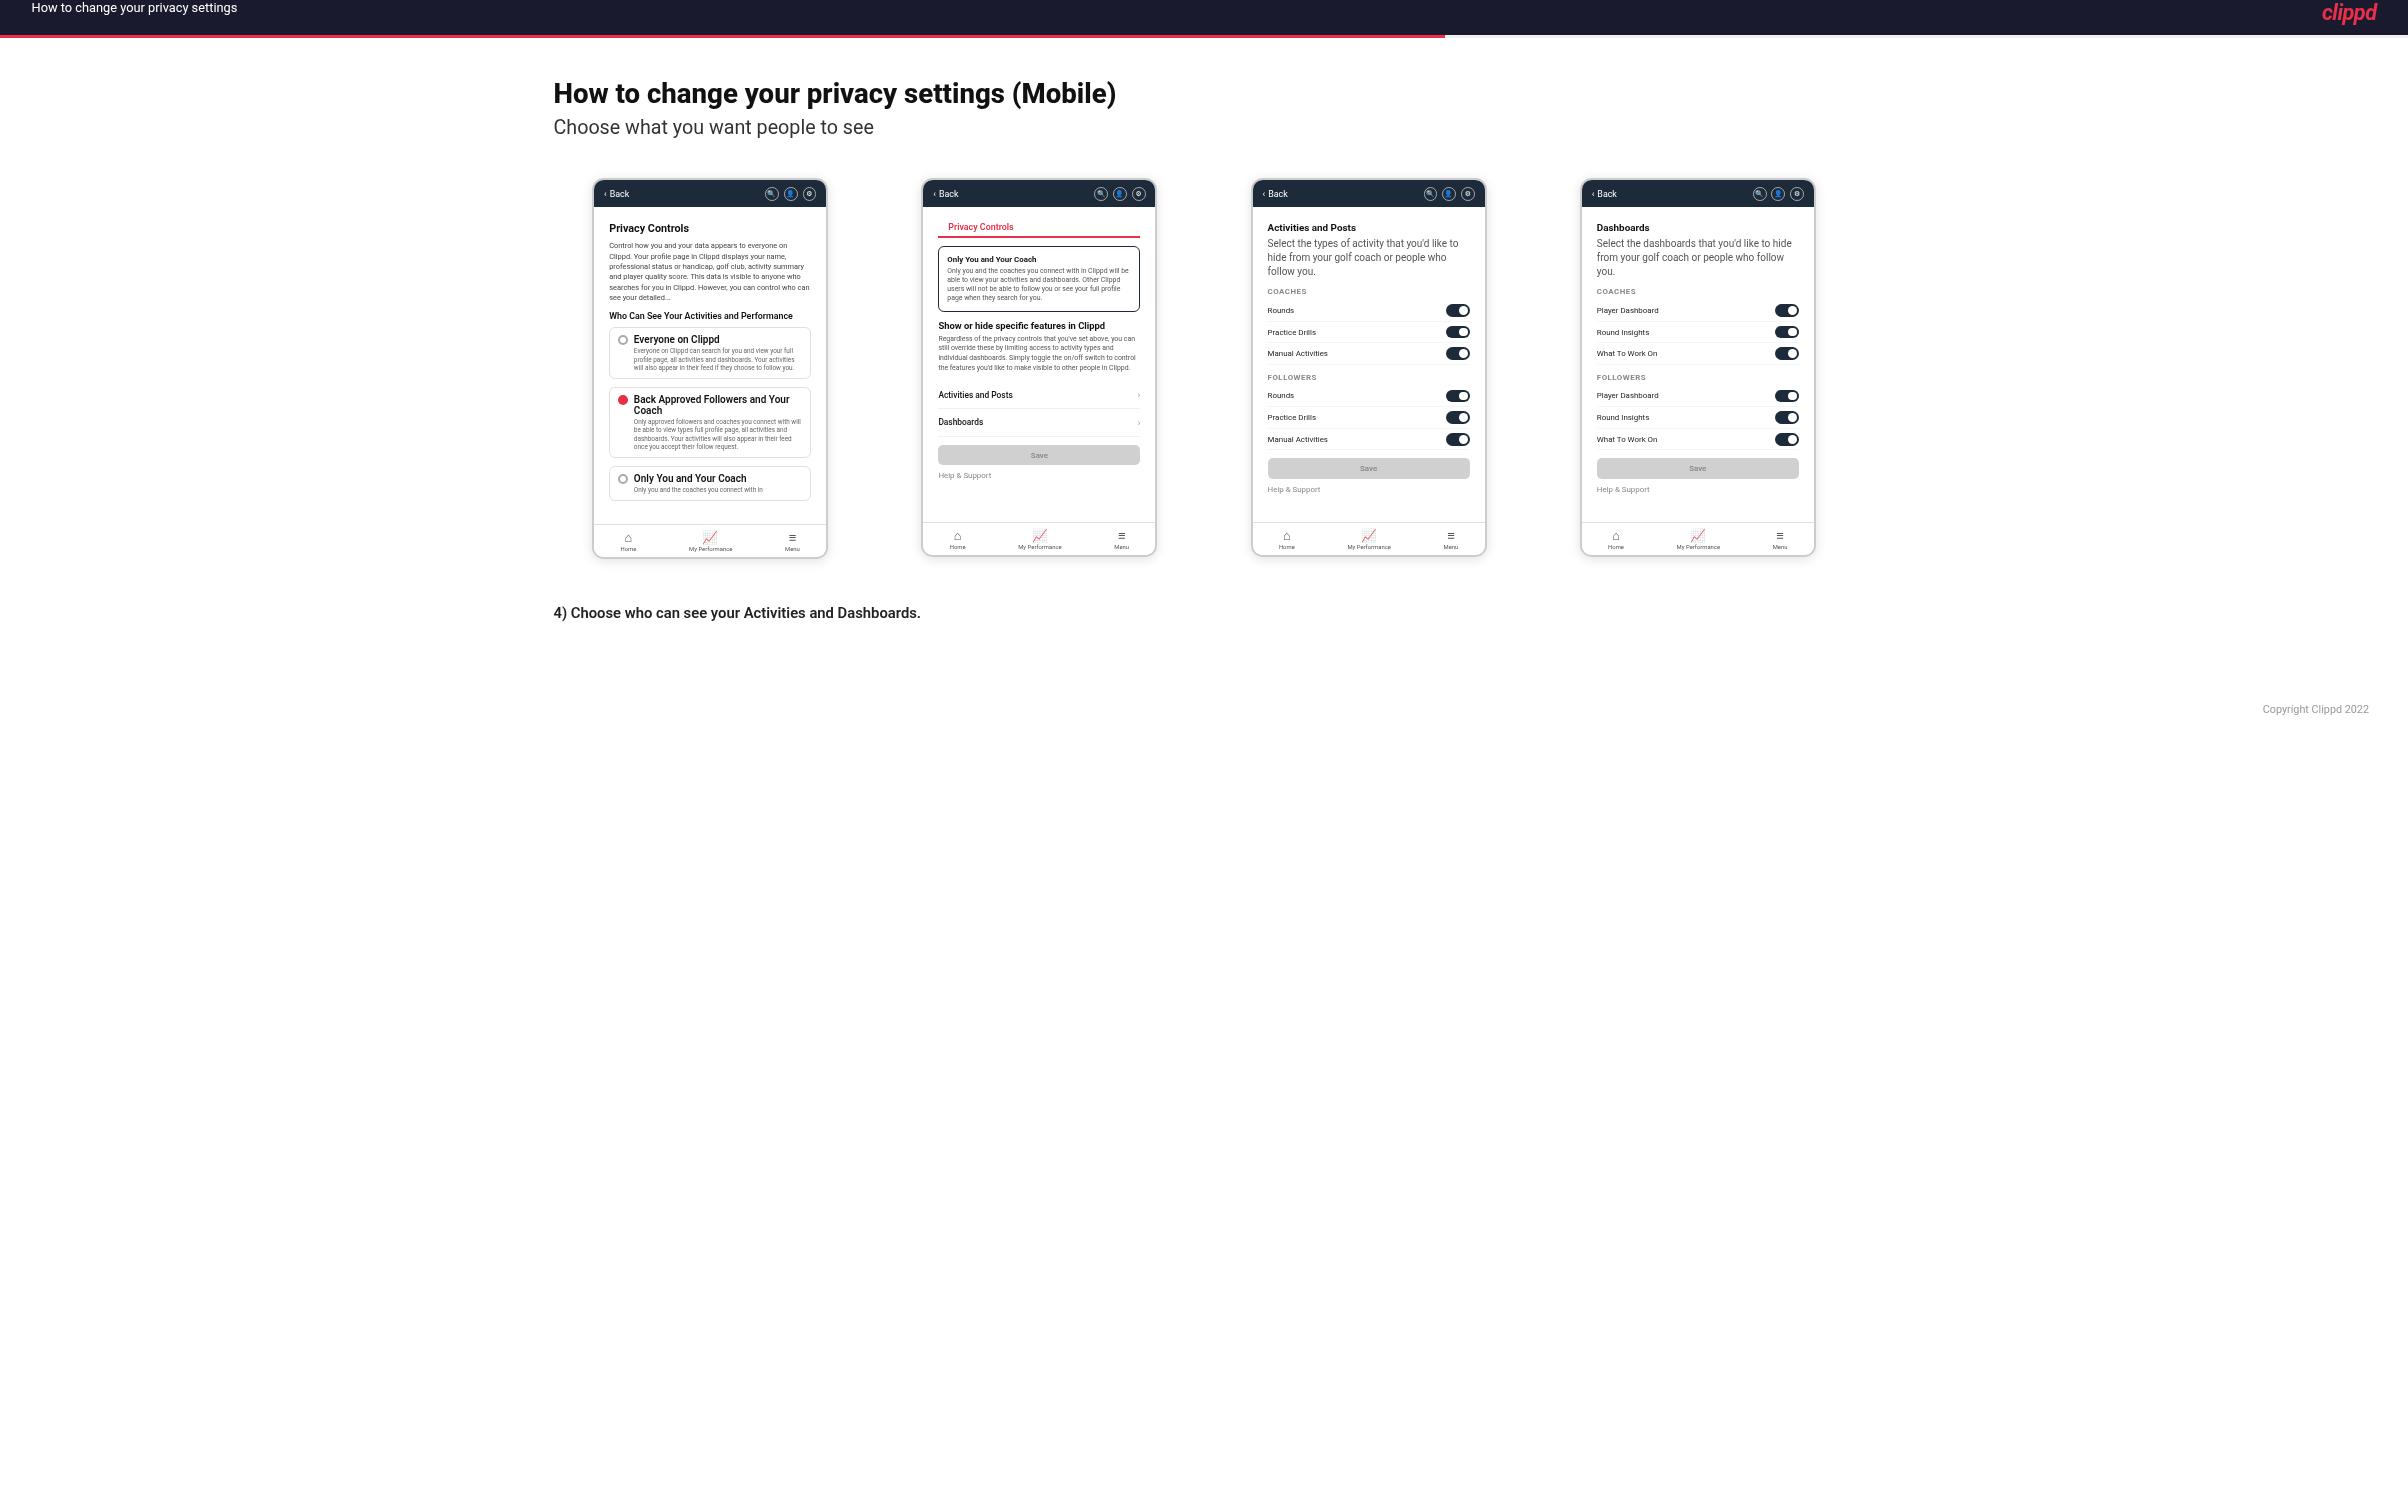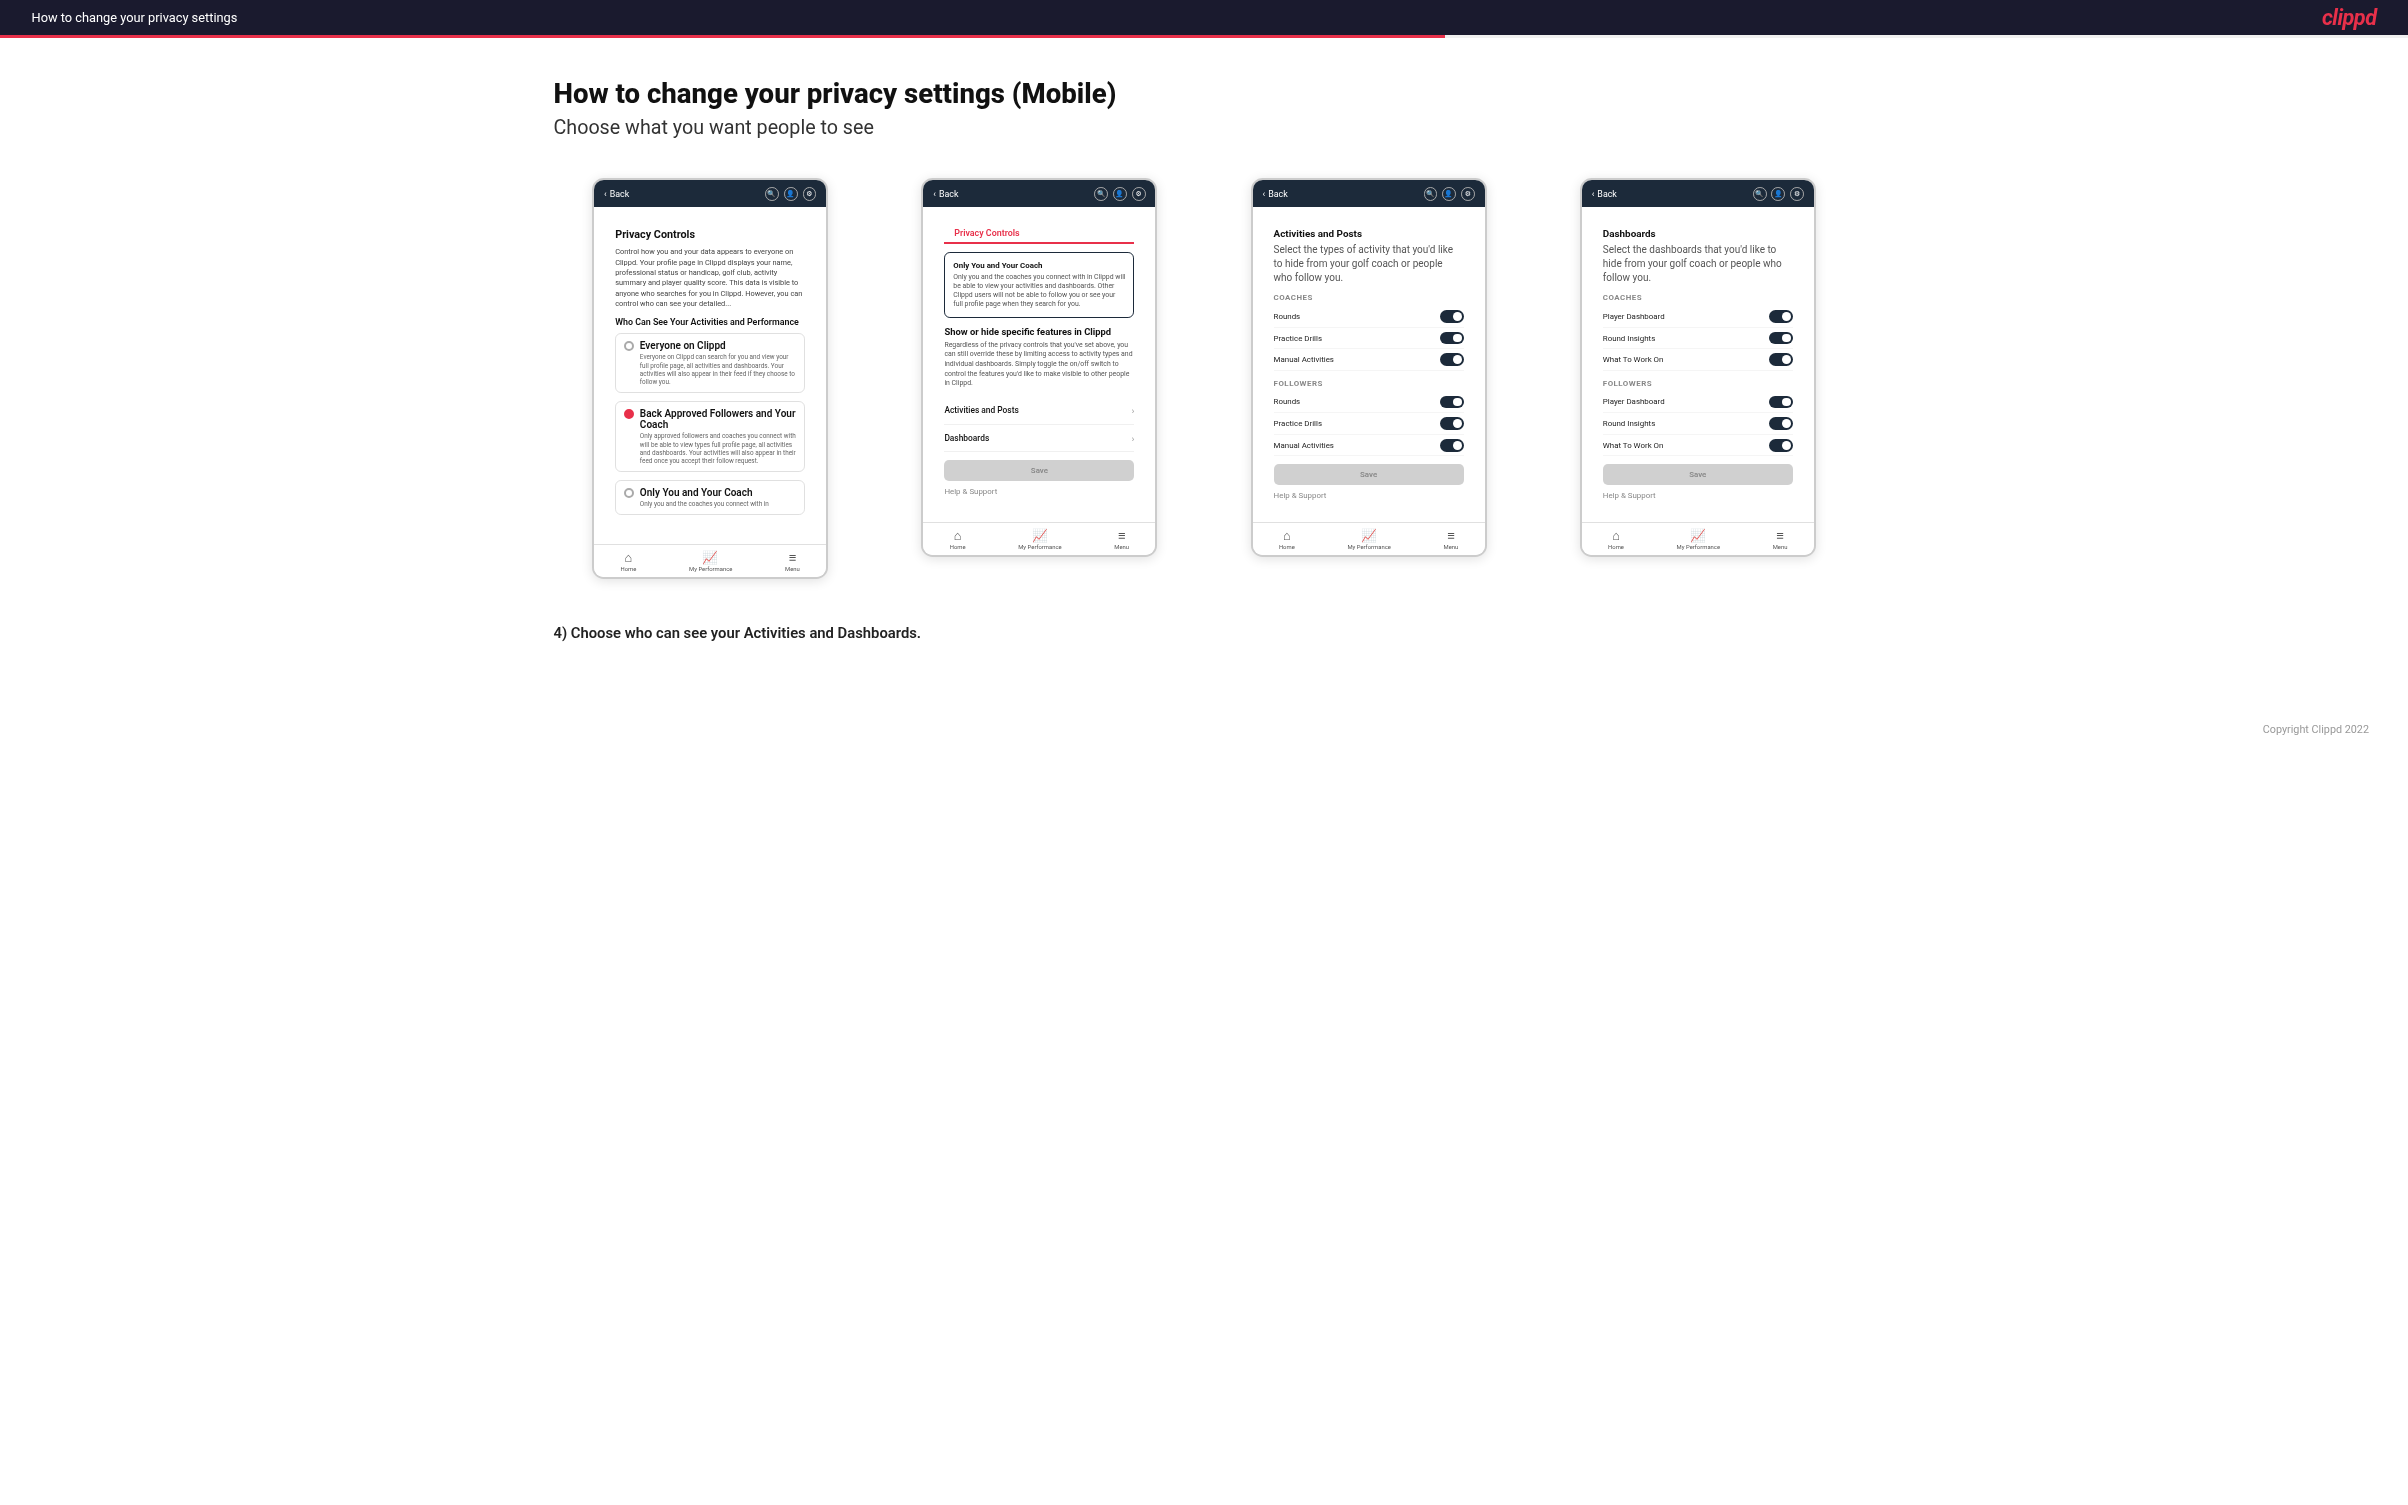--- a/index.html
+++ b/index.html
@@ -10,21 +10,21 @@
     }
 
     
     .top-bar {
       background: #1a1a2e;
       height: 35px;
       width: 100%;
     }
     .top-bar-inner {
       display: flex;
-      align-items: center;
+      align-items: flex-start;
       justify-content: space-between;
       height: 100%;
       padding: 0 31.5px;
     }
     .top-bar-title {
       color: #fff;
       font-size: 12.8px;
       font-weight: 400;
     }
     .clippd-logo {
@@ -109,21 +109,21 @@
       border: 1px solid #aaa;
       display: flex;
       align-items: center;
       justify-content: center;
       font-size: 6.9px;
       color: #fff;
     }
 
     
     .phone-content {
-      padding: 21px;
+      padding: 15px;
       background: #fff;
       min-height: 315px;
     }
 
     .phone-section-title {
       font-size: 10.8px;
       font-weight: 700;
       color: #111;
       margin-bottom: 5.9px;
     }

